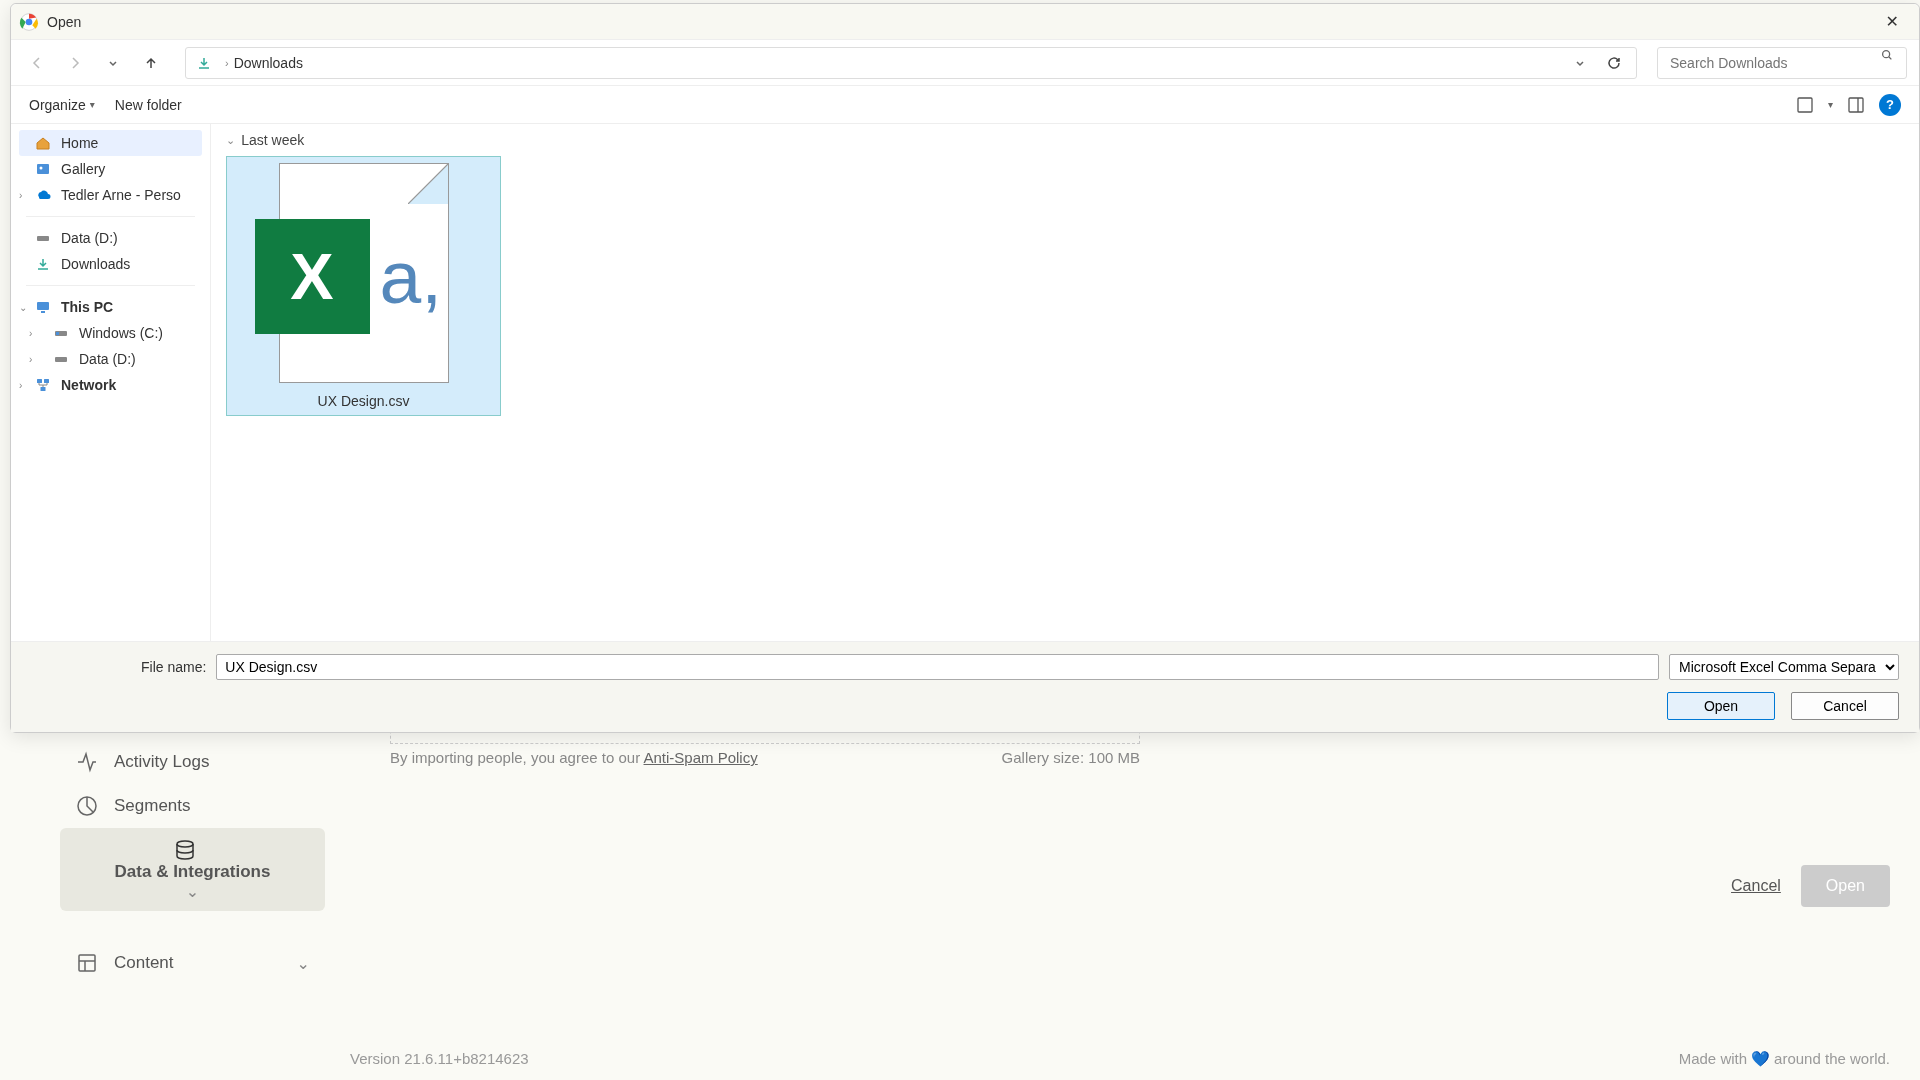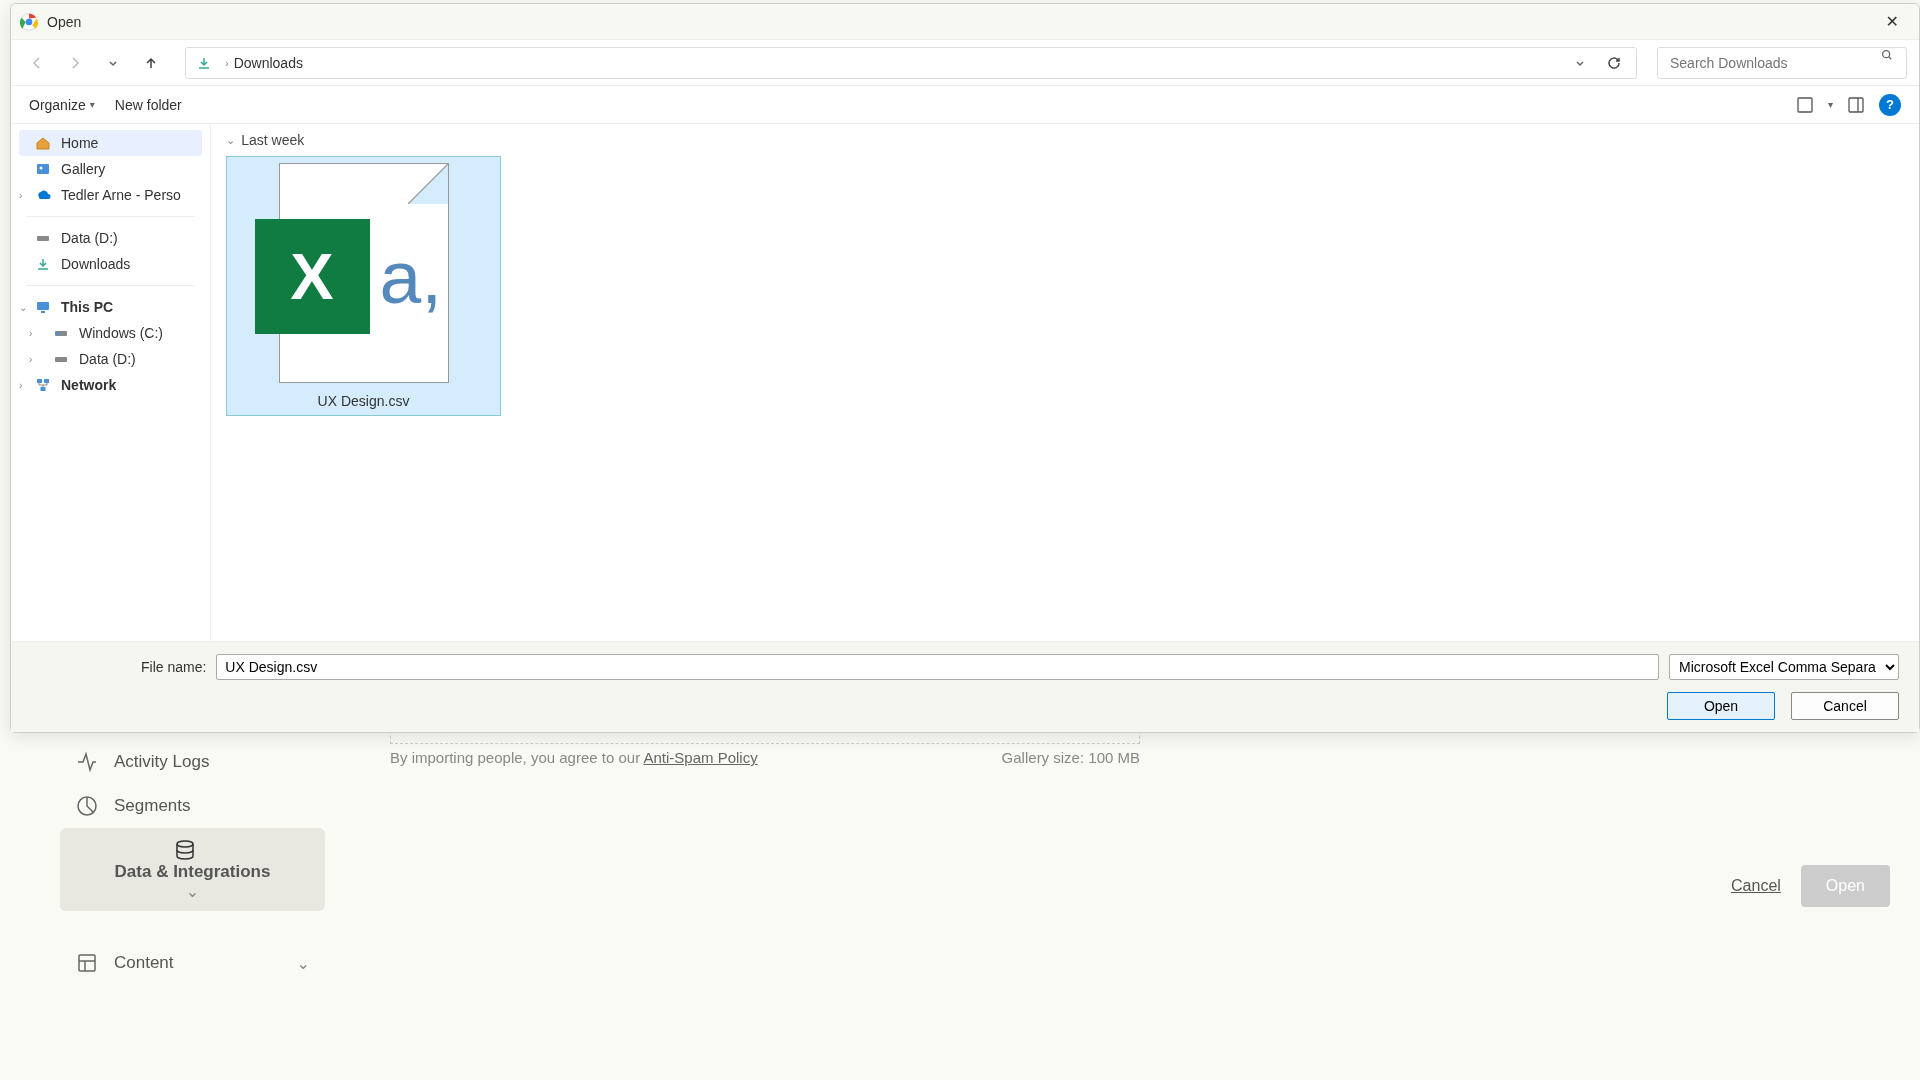--- a/index.html
+++ b/index.html
@@ -134,20 +134,24 @@
       <span><span>By importing people, you agree to our </span><a>Anti-Spam Policy</a></span>
       <span>Gallery size: 100 MB</span>
     </div>
   </div>
 
   <div class="bg-buttons">
     <span class="bg-cancel">Cancel</span>
     <span class="bg-next">Open</span>
   </div>
 
+  <div class="bg-footer">
+    <span>Version 21.6.11+b8214623</span>
+    <span><span>Made with </span><span>💙</span><span> around the world.</span></span>
+  </div>
 </div>
 
 <div class="dialog">
 
   <div class="title-bar">
     <span class="app-icon">
       <svg width="20" height="20" viewBox="0 0 24 24">
           <circle cx="12" cy="12" r="10" fill="#fff" stroke="#ccc"></circle>
           <circle cx="12" cy="12" r="4" fill="#4285f4"></circle>
           <path d="M12 2a10 10 0 0 1 8.5 4.7L12 8" fill="#ea4335"></path>

